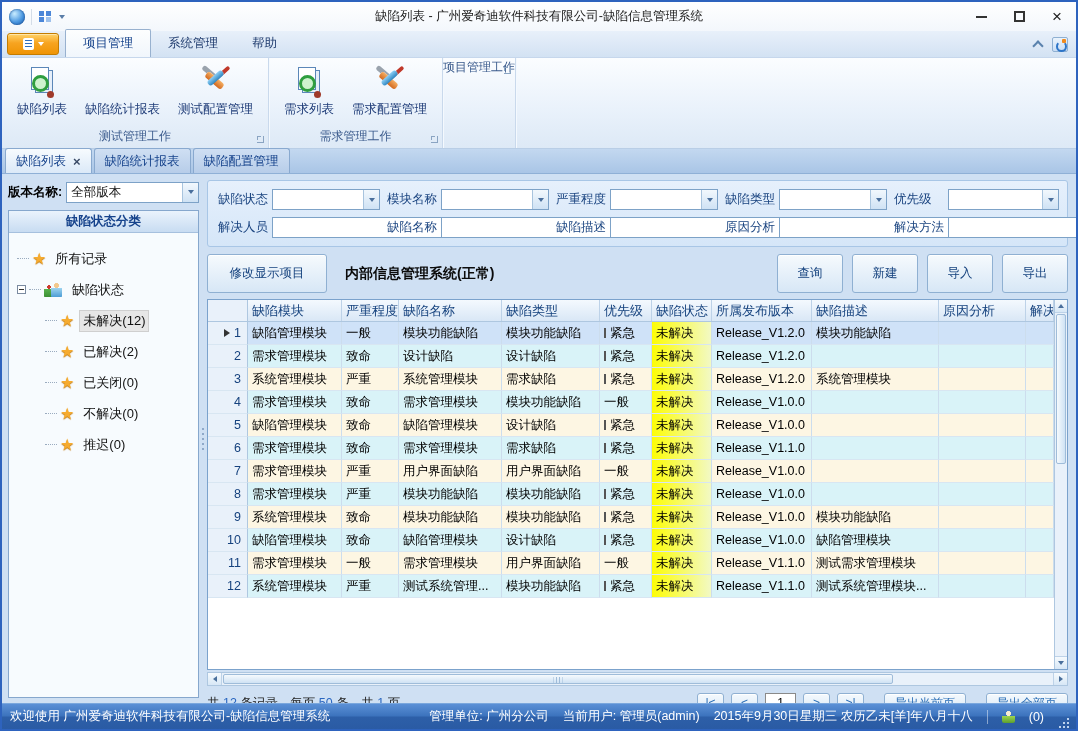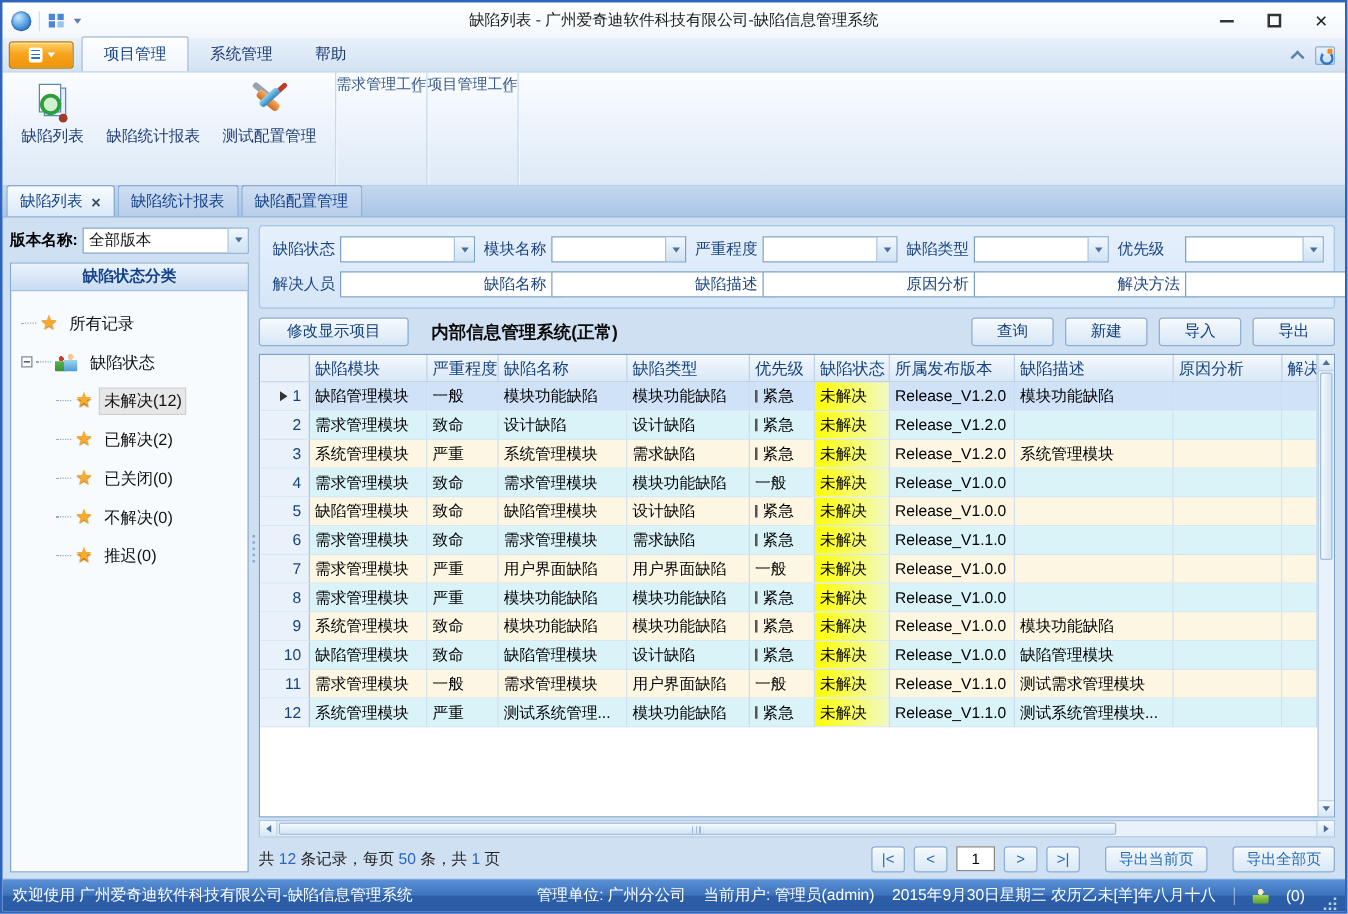--- a/index.html
+++ b/index.html
@@ -105,21 +105,21 @@
   .frow { display:flex; align-items:center; }
   .frow + .frow { margin-top:7px; }
   .fgroup { display:flex; align-items:center; width:162px; margin-right:7px; flex:none; }
   .fgroup:last-child { flex:1; width:auto; margin-right:0; }
   .fgroup .flabel { width:54px; flex:none; font-size:12.5px; color:#1a4480; white-space:nowrap; }
   .fgroup .combo, .fgroup .finput { flex:1; height:21px; }
   .finput { background:#fff; border:1px solid #7da2c7; }
 
   
   .tbar { flex:none; margin-top:7px; display:flex; align-items:center; }
-  .btn { height:23px; border:1px solid #8fb0d2; border-radius:3px; background:linear-gradient(#f6fafd,#d7e7f6); color:#15427e; font-size:12.5px; display:flex; align-items:center; justify-content:center; box-shadow:inset 0 1px 0 #fff; }
+  .btn { height:39px; border:1px solid #8fb0d2; border-radius:3px; background:linear-gradient(#f6fafd,#d7e7f6); color:#15427e; font-size:12.5px; display:flex; align-items:center; justify-content:center; box-shadow:inset 0 1px 0 #fff; }
   .btn-modify { width:120px; }
   .sys-title { margin-left:18px; font-weight:bold; font-size:14px; color:#0b0b0b; }
   .tbar .spacer { flex:1; }
   .btn-act { width:66px; margin-left:9px; }
 
   
   .tablebox { flex:none; margin-top:6px; border:1px solid #7ba2cc; background:#fff; display:flex; height:371px; }
   .gridwrap { flex:1; min-width:0; display:flex; flex-direction:column; overflow:hidden; }
   .ghead { height:22px; flex:none; display:flex; background:linear-gradient(#f4f9fe,#d9e7f6); border-bottom:1px solid #aec7e0; font-size:13px; color:#15427e; }
   .ghead .gc { border-right:1px solid #bdd2e8; padding:0 4px; line-height:21px; overflow:hidden; white-space:nowrap; flex:none; }
@@ -221,22 +221,33 @@
           </div>
           <div class="rbig">
             <span class="ic ic-pie-chart"></span>
             <span class="lbl">缺陷统计报表</span>
           </div>
           <div class="rbig">
             <span class="ic ic-tools"></span>
             <span class="lbl">测试配置管理</span>
           </div>
         </div>
+        <div class="rfoot"><span>测试管理工作</span><span class="launcher"></span></div>
       </div>
       <div class="rgroup">
+        <div class="rbuttons">
+          <div class="rbig">
+            <span class="ic ic-doc-search"></span>
+            <span class="lbl">需求列表</span>
+          </div>
+          <div class="rbig">
+            <span class="ic ic-tools"></span>
+            <span class="lbl">需求配置管理</span>
+          </div>
+        </div>
         <div class="rfoot"><span>需求管理工作</span><span class="launcher"></span></div>
       </div>
       <div class="rgroup">
         <div class="rfoot"><span>项目管理工作</span><span class="launcher"></span></div>
       </div>
     </div>
 
   <div class="doctabs" id="doc-tabs">
       <div class="dtab active">
         <span>缺陷列表</span>

